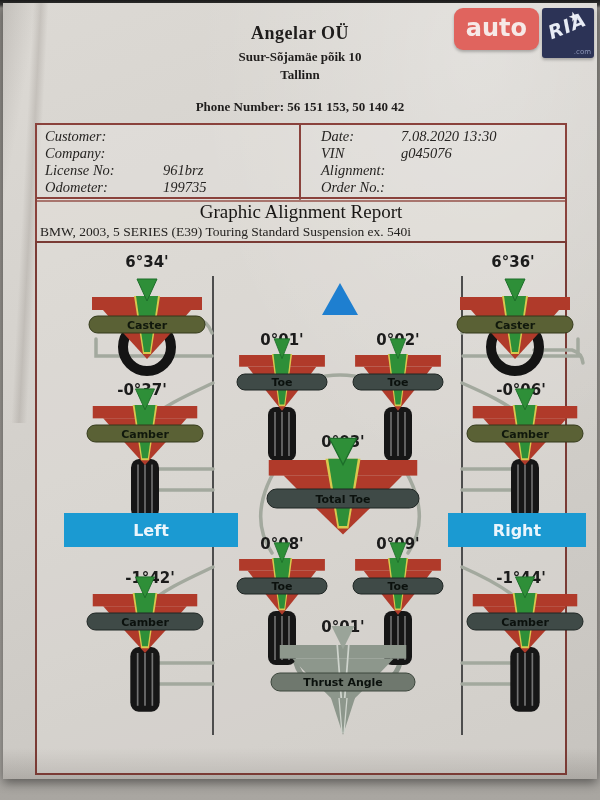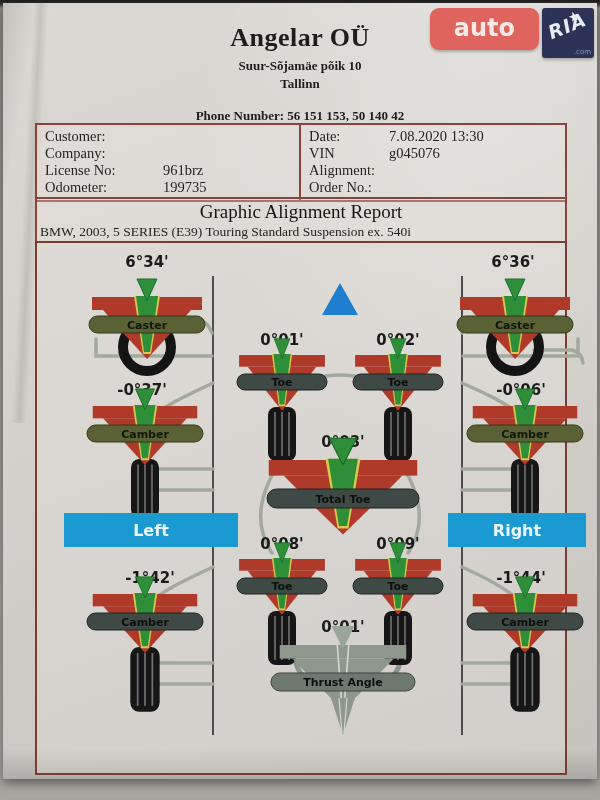--- a/index.html
+++ b/index.html
@@ -19,21 +19,21 @@
   }
   .crease {
     position:absolute; left:14px; top:0; width:26px; height:420px;
     background:linear-gradient(to right, transparent 20%, rgba(120,112,105,.22) 50%, transparent 80%);
     transform:skewX(-3deg); pointer-events:none;
   }
   
   .logo { position:absolute; top:8px; right:6px; display:flex; align-items:flex-start; z-index:9; }
   .logo-auto {
     background:#e0645e; color:#f6e9e7; font-family:"DejaVu Sans", sans-serif;
-    font-weight:bold; font-size:24px; line-height:1; padding:8px 24px 10px;
+    font-weight:bold; font-size:24px; line-height:1; padding:8px 12px 10px;
     border-radius:9px; box-shadow:0 2px 3px rgba(0,0,0,.25);
   }
   .logo-ria {
     position:relative; width:52px; height:50px; margin-left:3px; background:#2c3356;
     border-radius:3px; overflow:hidden; box-shadow:0 2px 3px rgba(0,0,0,.25);
   }
   .logo-ria .ria-text {
     position:absolute; left:7px; top:14px; color:#e8ecf5; font-family:"DejaVu Sans", sans-serif;
     font-weight:bold; font-style:italic; font-size:19px; letter-spacing:1px;
     transform:rotate(-22deg); transform-origin:left center;
@@ -41,29 +41,29 @@
   .logo-ria .ria-star {
     position:absolute; left:26px; top:1px; color:#f0f2f8; font-size:13px;
     transform:rotate(-18deg); font-family:"DejaVu Sans", sans-serif;
   }
   .logo-ria .ria-domain {
     position:absolute; right:3px; bottom:2px; color:#8d96b8; font-size:7px;
     font-family:"DejaVu Sans", sans-serif;
   }
   
   .letterhead { position:absolute; top:20px; left:0; width:100%; text-align:center; color:#1f1d1c; }
-  .company-name { font-size:26px; font-weight:bold; letter-spacing:.5px;text-align:center; }
+  .company-name { font-size:18px; font-weight:bold; letter-spacing:.5px;text-align:center; }
   .company-address { font-size:13px; font-weight:bold; margin-top:5px; }
   .company-city { font-size:13px; font-weight:bold; margin-top:2px; }
   .company-phone { font-size:13px; font-weight:bold; margin-top:16px; }
   
-  .info-tables { position:absolute; top:120px; left:32px; width:532px; display:flex; }
+  .info-tables { position:absolute; top:120px; left:32px; width:532px; display:flex;font-style:italic; }
   .info-box { border:2px solid #8a423c; background:rgba(236,233,228,.35); padding:3px 0 4px; }
   .info-box.left { width:266px; }
-  .info-box.right { width:266px; border-left:none; }
+  .info-box.right { width:266px; border-left:none;padding-left:12px; }
   .info-row { display:flex; font-size:14.5px; color:#262422; line-height:17px; padding:0 0 0 8px; }
   .info-box.left .info-label { width:118px; }
   .info-box.right .info-label { width:80px; }
   .info-value { font-weight:normal; }
   
   .title-box { position:absolute; top:194px; left:32px; width:532px; border:2px solid #8a423c; border-bottom:none; background:rgba(238,235,230,.30); }
   .report-title { text-align:center; font-size:19px; font-weight:normal; color:#181614; padding:2px 0 1px; }
   .report-vehicle { font-size:13.5px; color:#242220; padding:0 16px 3px 3px; }
   
   .diagram-box { position:absolute; top:238px; left:32px; width:532px; height:534px; border:2px solid #7a3b35; background:rgba(240,237,232,.25);padding-left:23px; }

